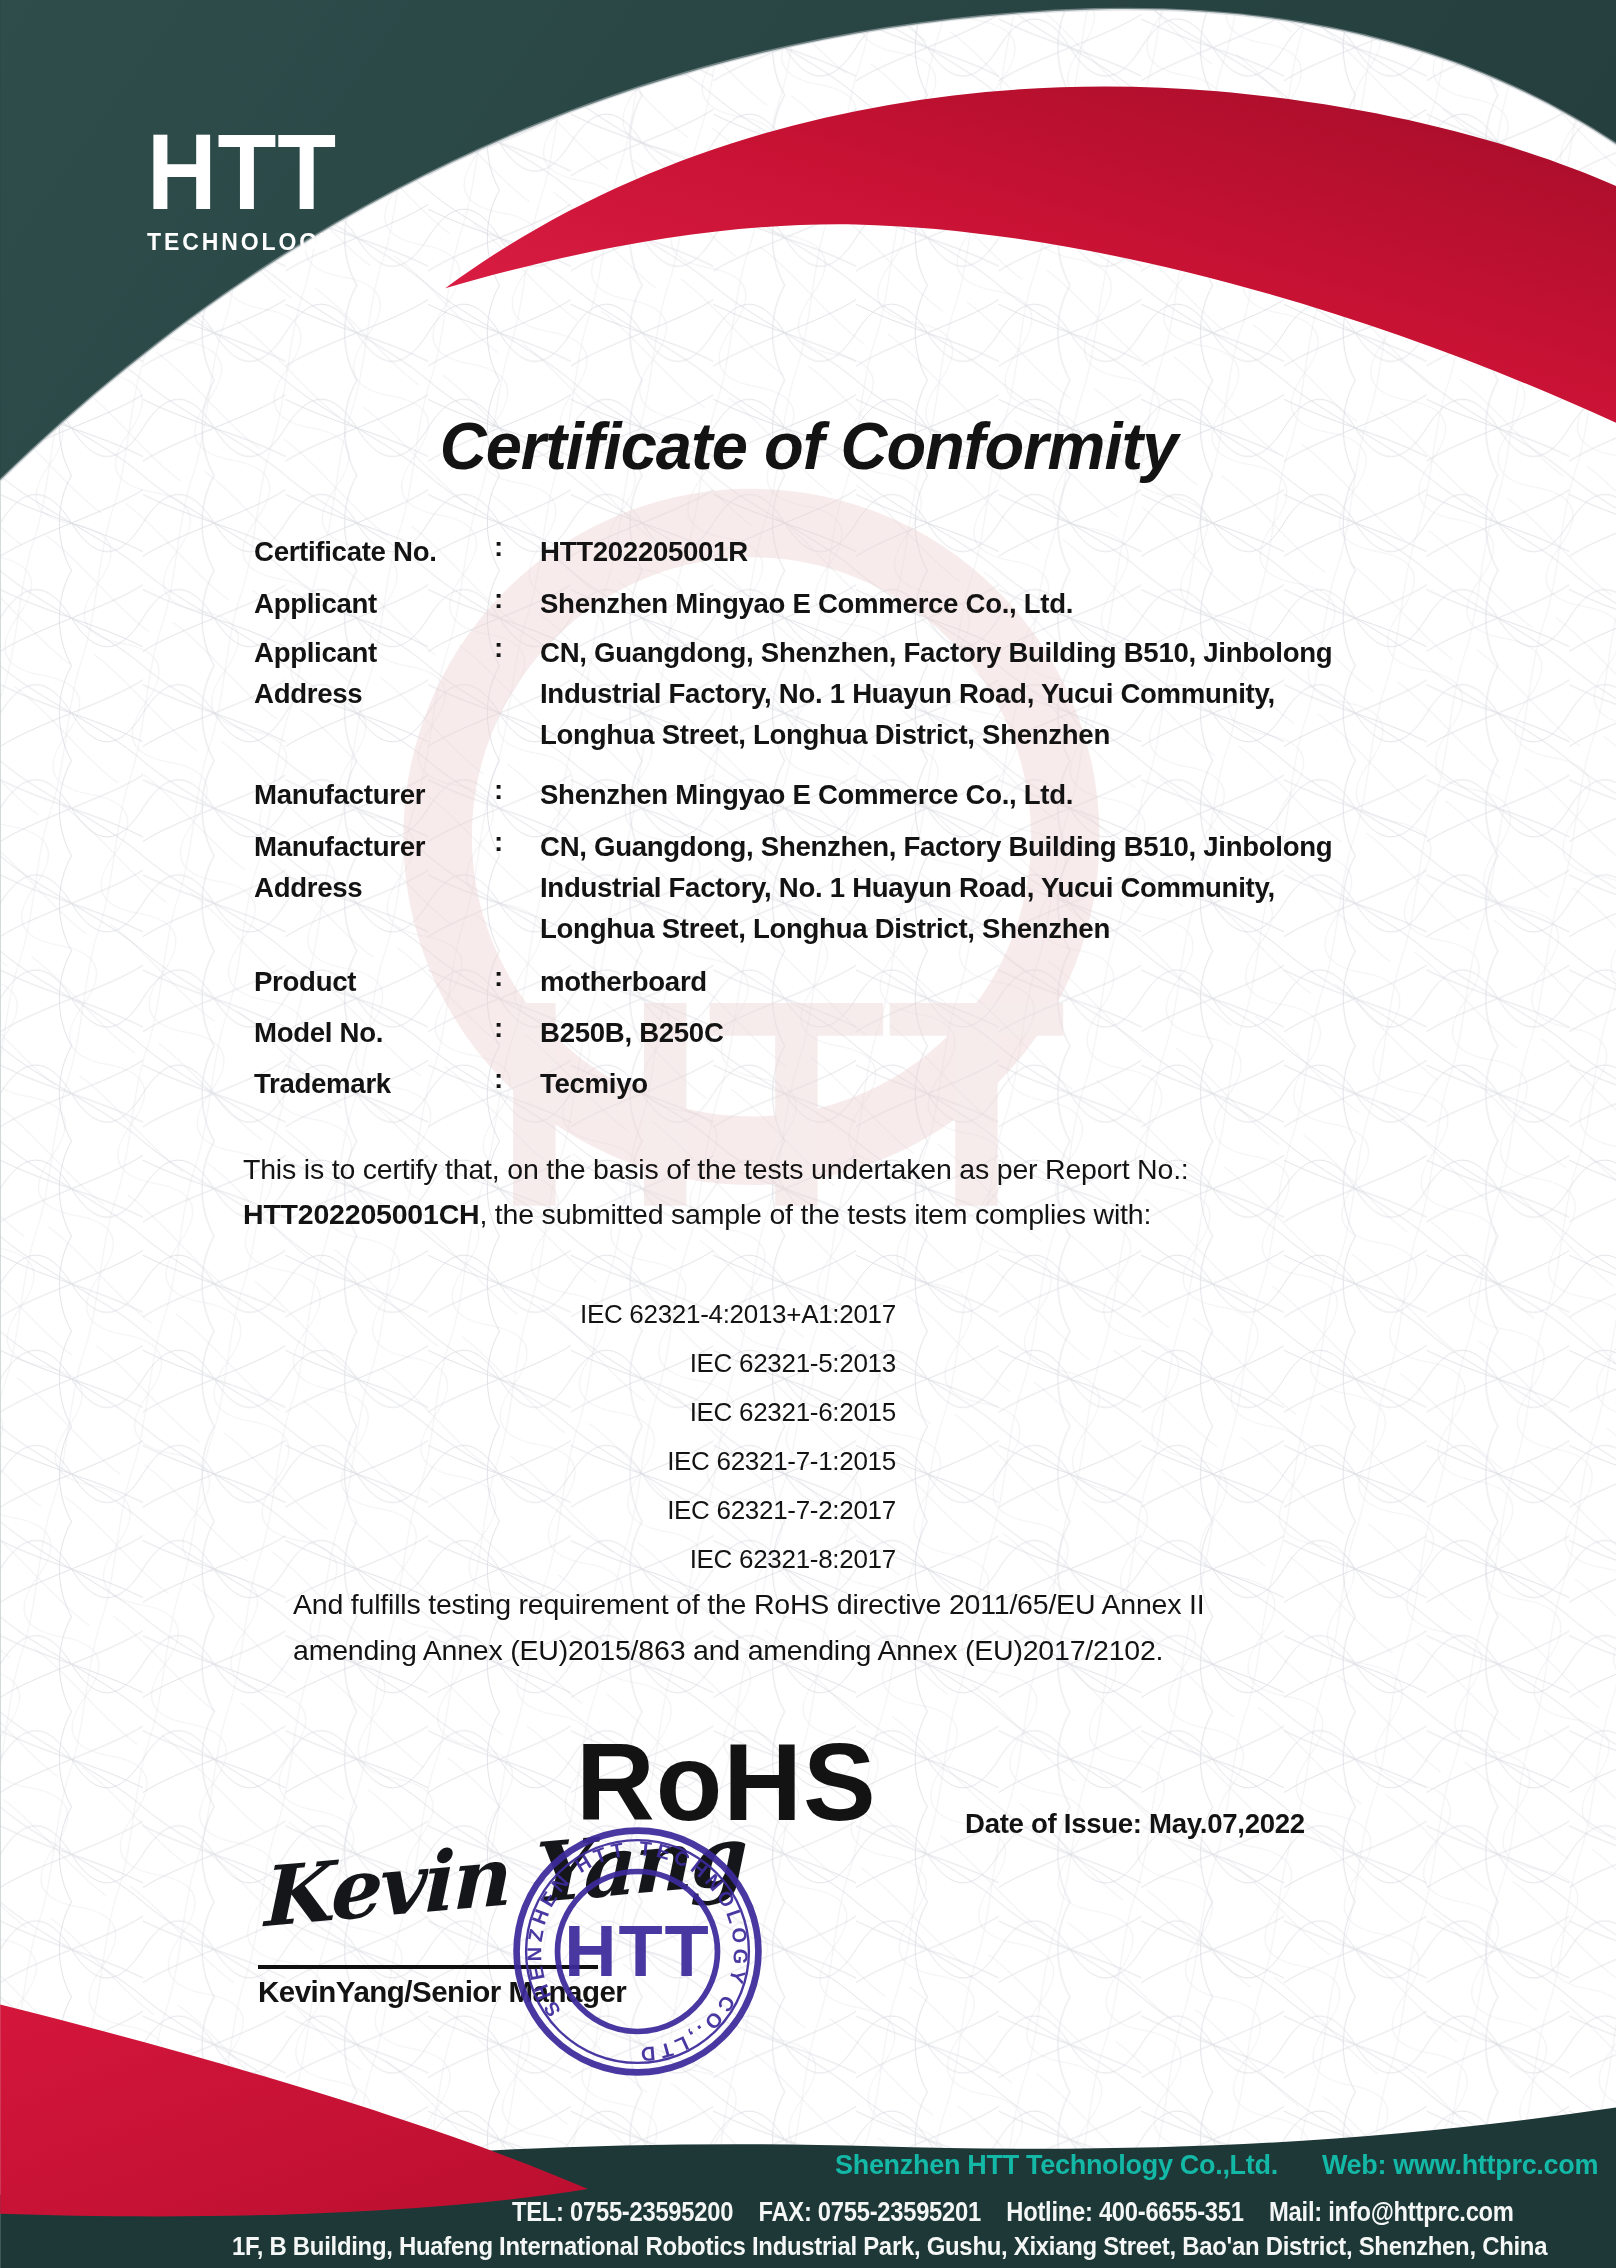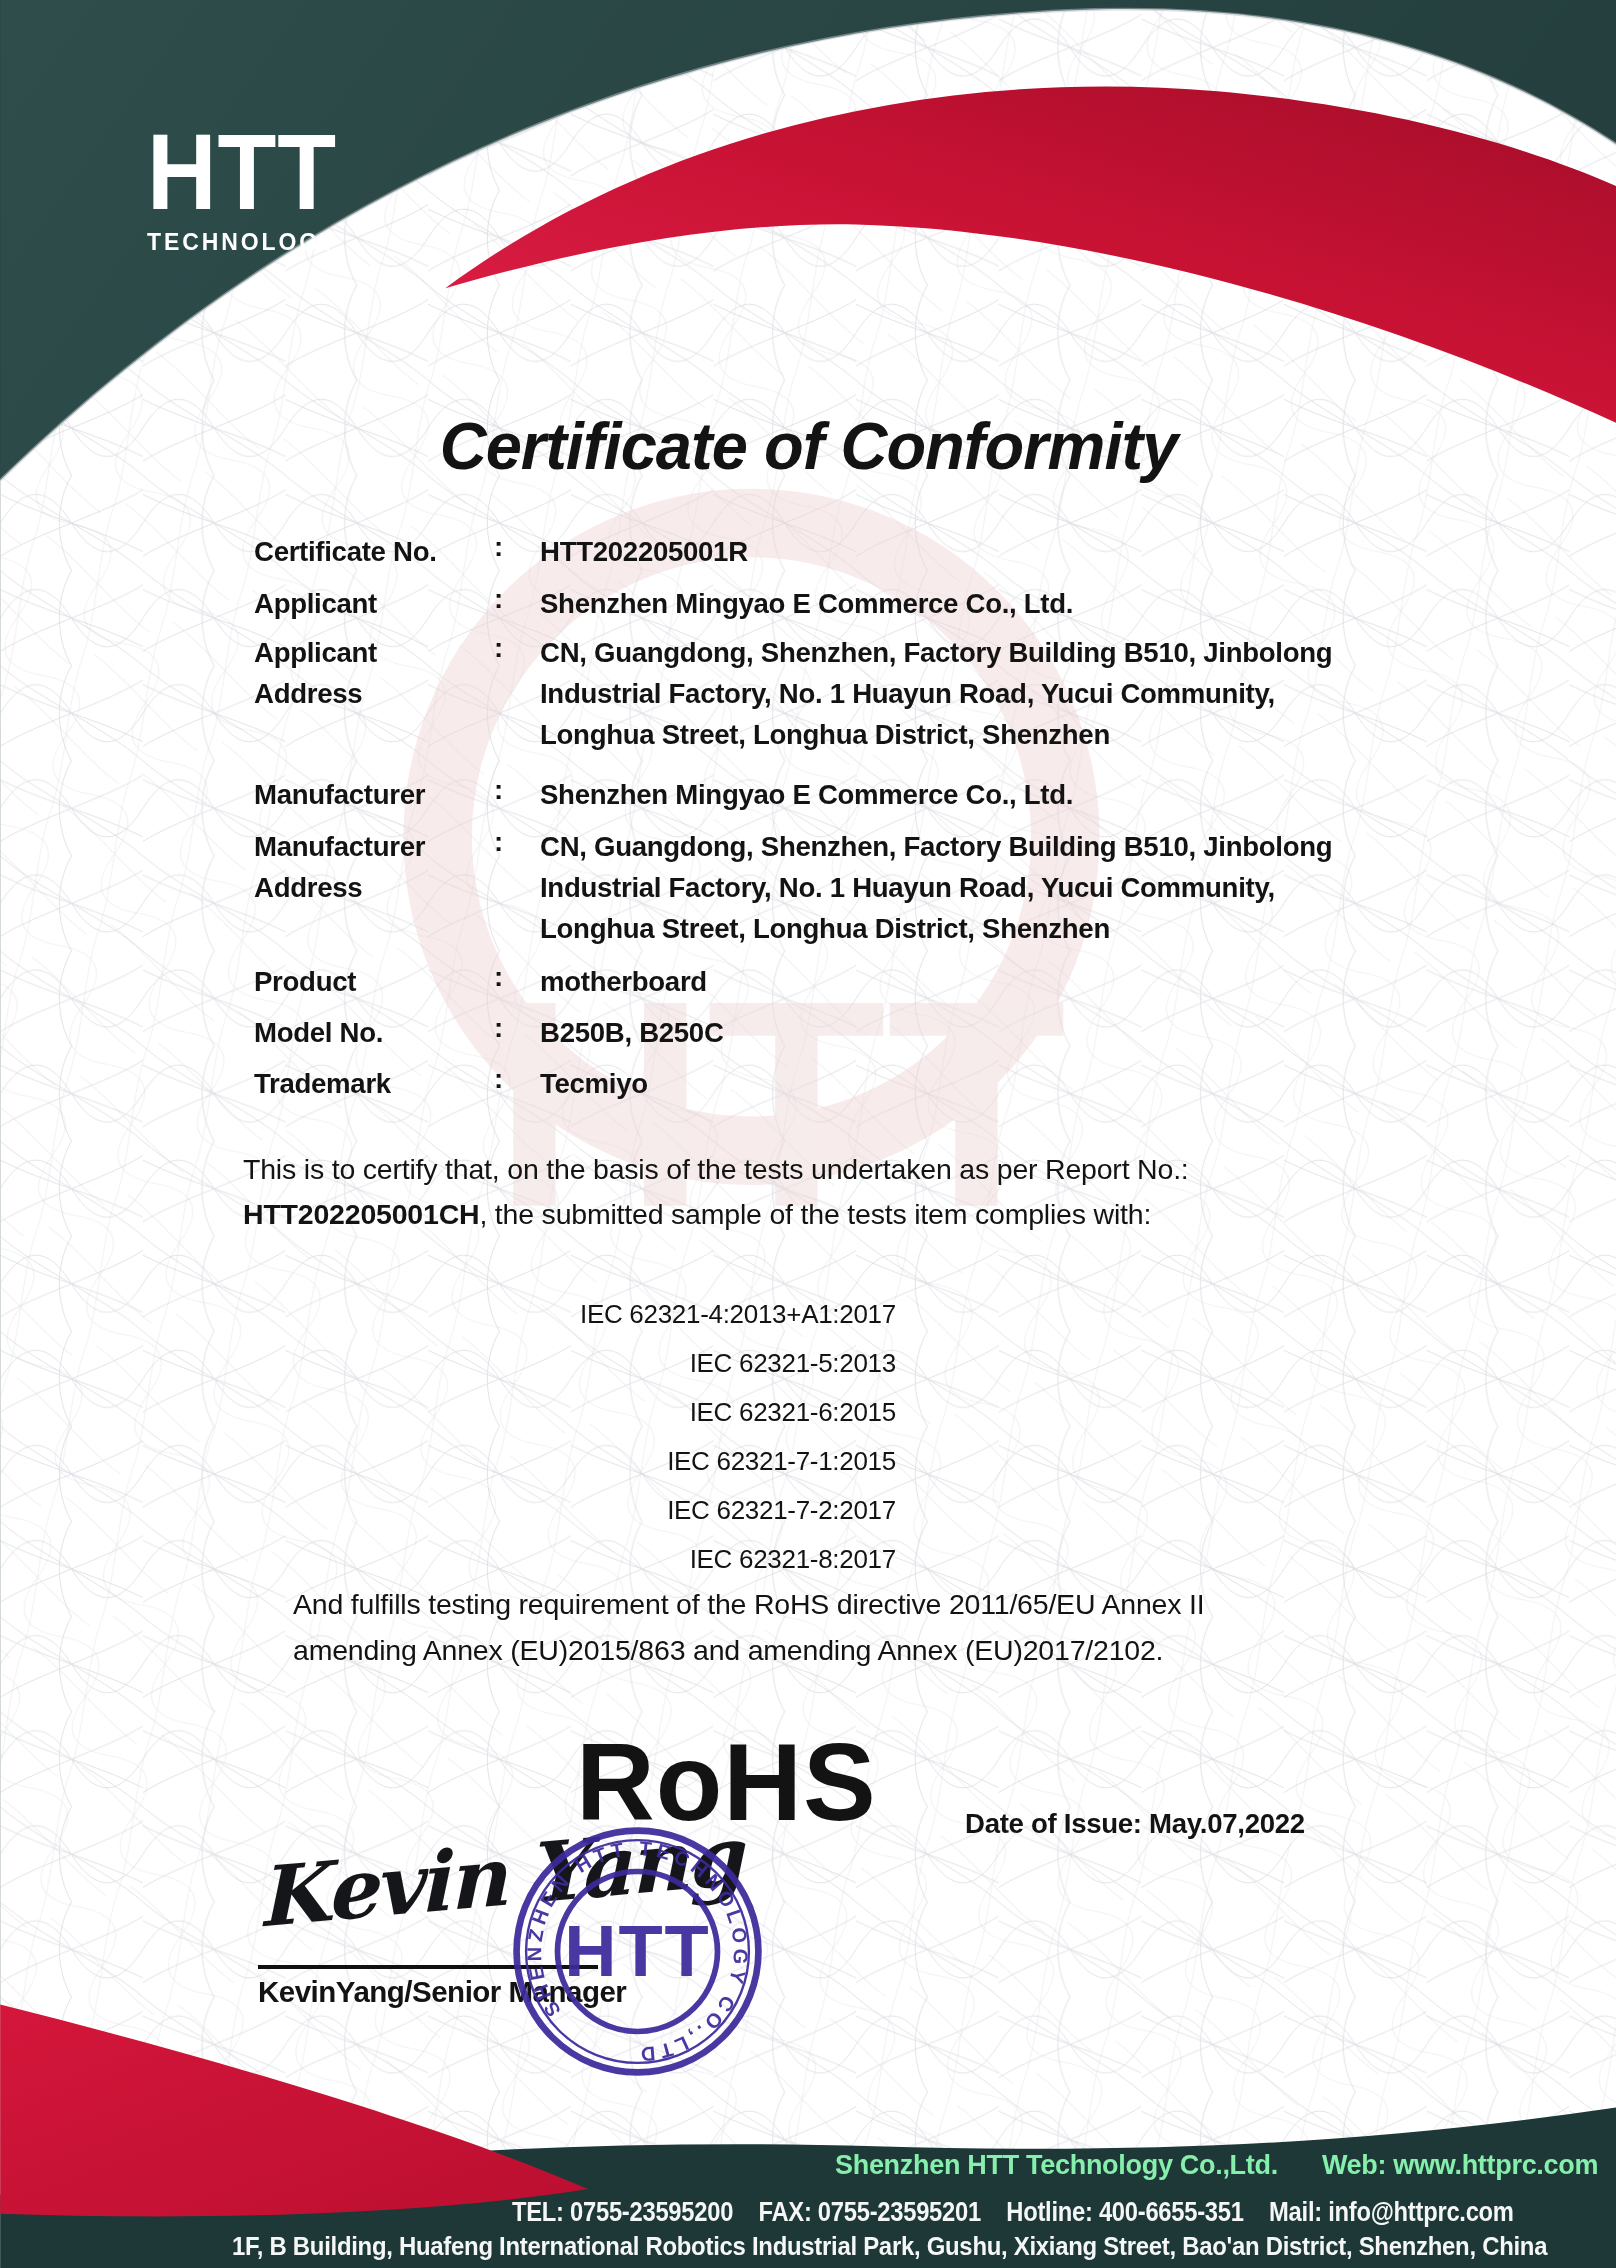--- a/index.html
+++ b/index.html
@@ -44,21 +44,21 @@
     color:#15161a;transform:rotate(-5deg) skewX(-6deg);transform-origin:left bottom;
     white-space:nowrap;
   }
   .sig-line{left:258px;top:1965px;width:340px;height:3.8px;background:#101010;}
   .sig-name{left:258px;top:1975px;font-size:29.5px;font-weight:bold;letter-spacing:-0.5px;}
 
   .stamp{left:508px;top:1822px;width:259px;height:259px;opacity:0.93;}
 
   .issue-date{left:965px;top:1808px;font-size:27.6px;font-weight:bold;letter-spacing:-0.3px;}
 
-  .footer-company{left:835px;top:2150px;display:flex;gap:44px;color:#86efac;font-size:27px;font-weight:bold;white-space:pre;letter-spacing:-0.3px;}
+  .footer-company{left:835px;top:2150px;display:flex;gap:44px;color:#14b8a6;font-size:27px;font-weight:bold;white-space:pre;letter-spacing:-0.3px;}
   .footer-contact{left:512px;top:2197px;color:#f4f7f6;font-size:27px;font-weight:600;white-space:pre;transform:scaleX(0.88);transform-origin:left top;letter-spacing:-0.3px;}
   .footer-address{left:232px;top:2231px;color:#f4f7f6;font-size:26px;font-weight:600;white-space:pre;transform:scaleX(0.92);transform-origin:left top;letter-spacing:-0.3px;}
 </style>
 </head>
 <body>
 
 <div class="page">
 
   <svg class="bg" viewBox="0 0 1700 2385" xmlns="http://www.w3.org/2000/svg">
     <defs>

